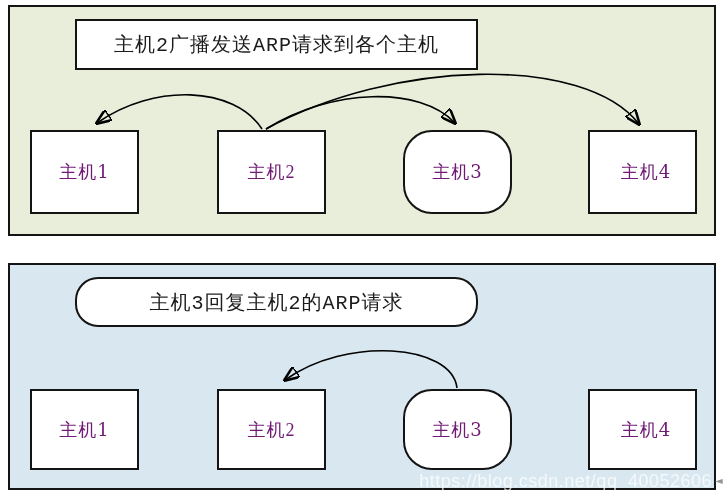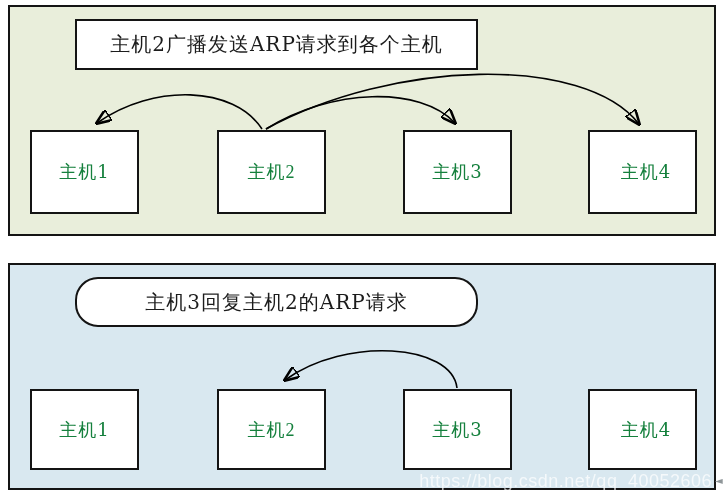--- a/index.html
+++ b/index.html
@@ -19,37 +19,38 @@
   .panel.reply  { left:8px; top:263px; width:708px; height:227px; background:#d9e8f0; }
   .titlebox{
     position:absolute;
     border:2px solid #141414;
     box-sizing:border-box;
     background:#ffffff;
     display:flex;align-items:center;justify-content:center;
     font-size:20px;color:#1c1c1c;
     letter-spacing:1px;
     z-index:2;
+    font-family:Liberation Mono, monospace;
   }
   .titlebox.t1{ left:75px; top:19px;  width:403px; height:51px; }
   .titlebox.t2{ left:75px; top:277px; width:403px; height:50px;border-radius:23px; }
   .hostbox{
     position:absolute;
     width:109px;height:84px;
     border:2px solid #141414;
     box-sizing:border-box;
     background:#ffffff;
     display:flex;align-items:center;justify-content:center;
-    font-size:18px;color:#15803d;
+    font-size:18px;color:#701a75;
     letter-spacing:1px;
     z-index:2;
   }
   .row1{ top:130px; }
   .row2{ top:389px; height:81px; }
-  .c1{ left:30px; } .c2{ left:217px;font-family:Liberation Serif, serif; } .c3{ left:403px; } .c4{ left:588px;padding-left:7px; }
+  .c1{ left:30px; } .c2{ left:217px;font-family:Liberation Serif, serif; } .c3{ left:403px;border-radius:29px; } .c4{ left:588px;padding-left:7px; }
   .arrows{
     position:absolute;left:0;top:0;width:723px;height:501px;
     z-index:3;pointer-events:none;
   }
   .arrows path{ fill:none; stroke:#000000; stroke-width:1.6px; }
   .watermark{
     position:absolute;
     right:11px; top:471px;
     z-index:4;
     font-family:"Liberation Sans","DejaVu Sans",sans-serif;

